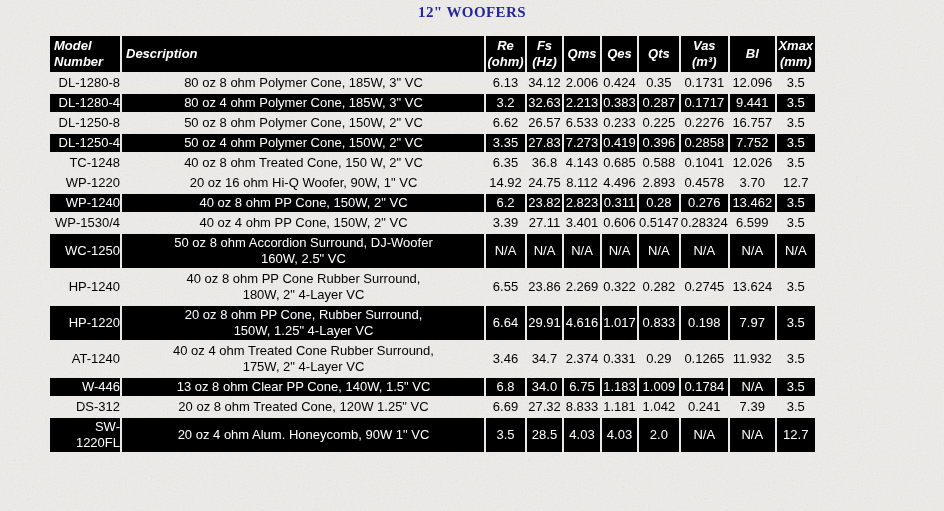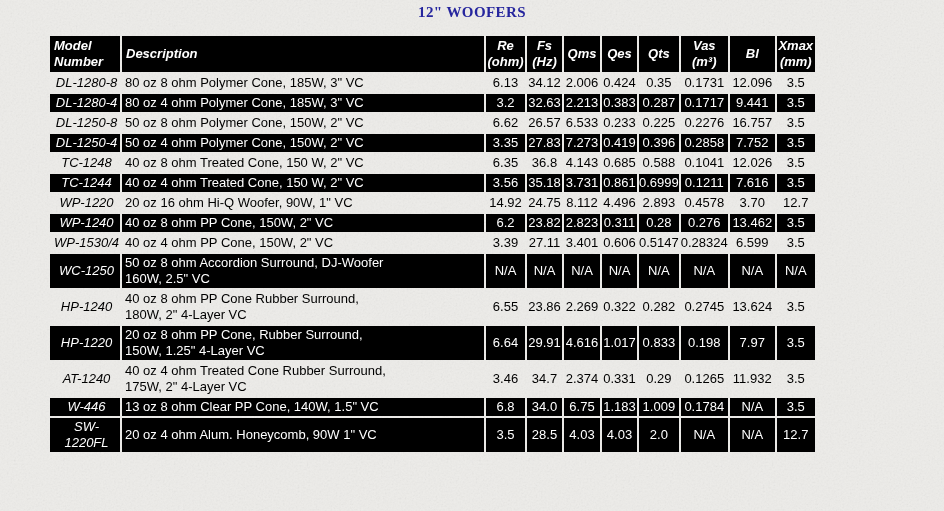--- a/index.html
+++ b/index.html
@@ -48,23 +48,23 @@
     padding: 2px 1px;
   }
   th.left { text-align: left; padding-left: 4px; }
   td {
     font-size: 13px; line-height: 16px;
     color: #000;
     text-align: center; vertical-align: middle;
     padding: 1px 0;
     overflow: hidden;
   }
-  td.model-cell { text-align: center; padding-left: 3px; font-style: italic; }
+  td.model-cell { text-align: right; padding-left: 3px; }
   td.description-cell {
-    text-align: left; padding-left: 3px; padding-right: 2px;
+    text-align: center; padding-left: 3px; padding-right: 2px;
     white-space: pre-line;
   }
   tr.dark td { background: #000; color: #fff; }
   tr.light td { background: transparent; }
 </style>
 </head>
 <body>
 
 <svg class="texture" width="944" height="511" viewBox="0 0 944 511" xmlns="http://www.w3.org/2000/svg">
   <filter id="paper-noise">
@@ -184,32 +184,20 @@
           <td class="description-cell">40 oz 8 ohm Treated Cone, 150 W, 2" VC</td>
           <td class="value-cell">6.35</td>
           <td class="value-cell">36.8</td>
           <td class="value-cell">4.143</td>
           <td class="value-cell">0.685</td>
           <td class="value-cell">0.588</td>
           <td class="value-cell">0.1041</td>
           <td class="value-cell">12.026</td>
           <td class="value-cell">3.5</td>
         </tr>
-        <tr class="dark">
-          <td class="model-cell">TC-1244</td>
-          <td class="description-cell">40 oz 4 ohm Treated Cone, 150 W, 2" VC</td>
-          <td class="value-cell">3.56</td>
-          <td class="value-cell">35.18</td>
-          <td class="value-cell">3.731</td>
-          <td class="value-cell">0.861</td>
-          <td class="value-cell">0.6999</td>
-          <td class="value-cell">0.1211</td>
-          <td class="value-cell">7.616</td>
-          <td class="value-cell">3.5</td>
-        </tr>
         <tr class="light">
           <td class="model-cell">WP-1220</td>
           <td class="description-cell">20 oz 16 ohm Hi-Q Woofer, 90W, 1" VC</td>
           <td class="value-cell">14.92</td>
           <td class="value-cell">24.75</td>
           <td class="value-cell">8.112</td>
           <td class="value-cell">4.496</td>
           <td class="value-cell">2.893</td>
           <td class="value-cell">0.4578</td>
           <td class="value-cell">3.70</td>
@@ -296,20 +284,32 @@
           <td class="description-cell">13 oz 8 ohm Clear PP Cone, 140W, 1.5" VC</td>
           <td class="value-cell">6.8</td>
           <td class="value-cell">34.0</td>
           <td class="value-cell">6.75</td>
           <td class="value-cell">1.183</td>
           <td class="value-cell">1.009</td>
           <td class="value-cell">0.1784</td>
           <td class="value-cell">N/A</td>
           <td class="value-cell">3.5</td>
         </tr>
+        <tr class="light">
+          <td class="model-cell">DS-312</td>
+          <td class="description-cell">20 oz 8 ohm Treated Cone, 120W 1.25" VC</td>
+          <td class="value-cell">6.69</td>
+          <td class="value-cell">27.32</td>
+          <td class="value-cell">8.833</td>
+          <td class="value-cell">1.181</td>
+          <td class="value-cell">1.042</td>
+          <td class="value-cell">0.241</td>
+          <td class="value-cell">7.39</td>
+          <td class="value-cell">3.5</td>
+        </tr>
         <tr class="dark">
           <td class="model-cell">SW-1220FL</td>
           <td class="description-cell">20 oz 4 ohm Alum. Honeycomb, 90W 1" VC</td>
           <td class="value-cell">3.5</td>
           <td class="value-cell">28.5</td>
           <td class="value-cell">4.03</td>
           <td class="value-cell">4.03</td>
           <td class="value-cell">2.0</td>
           <td class="value-cell">N/A</td>
           <td class="value-cell">N/A</td>

